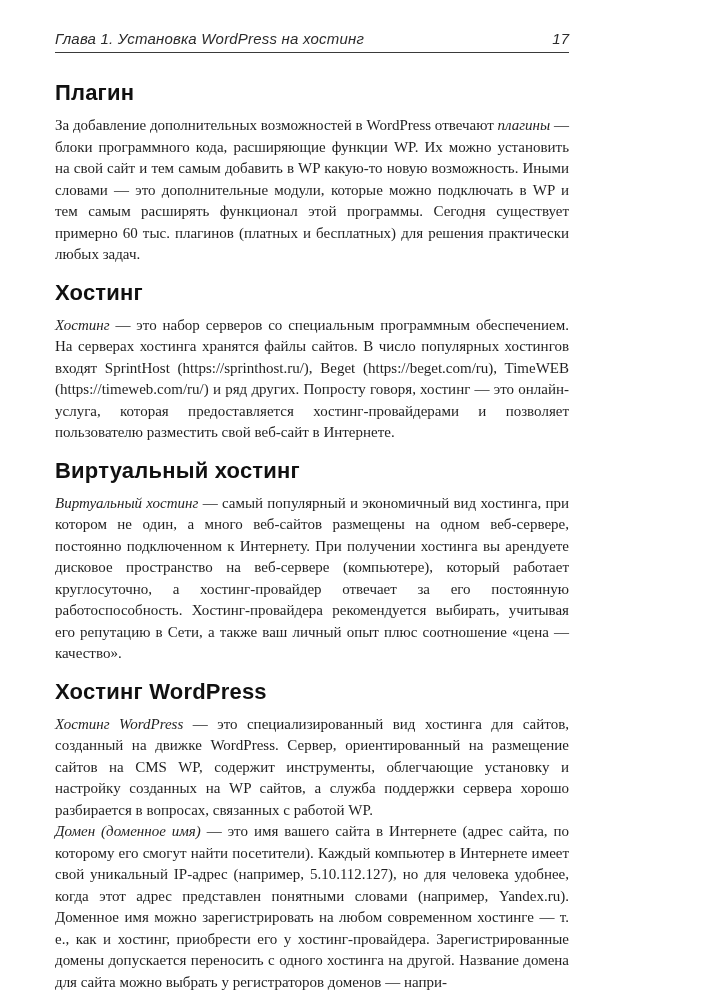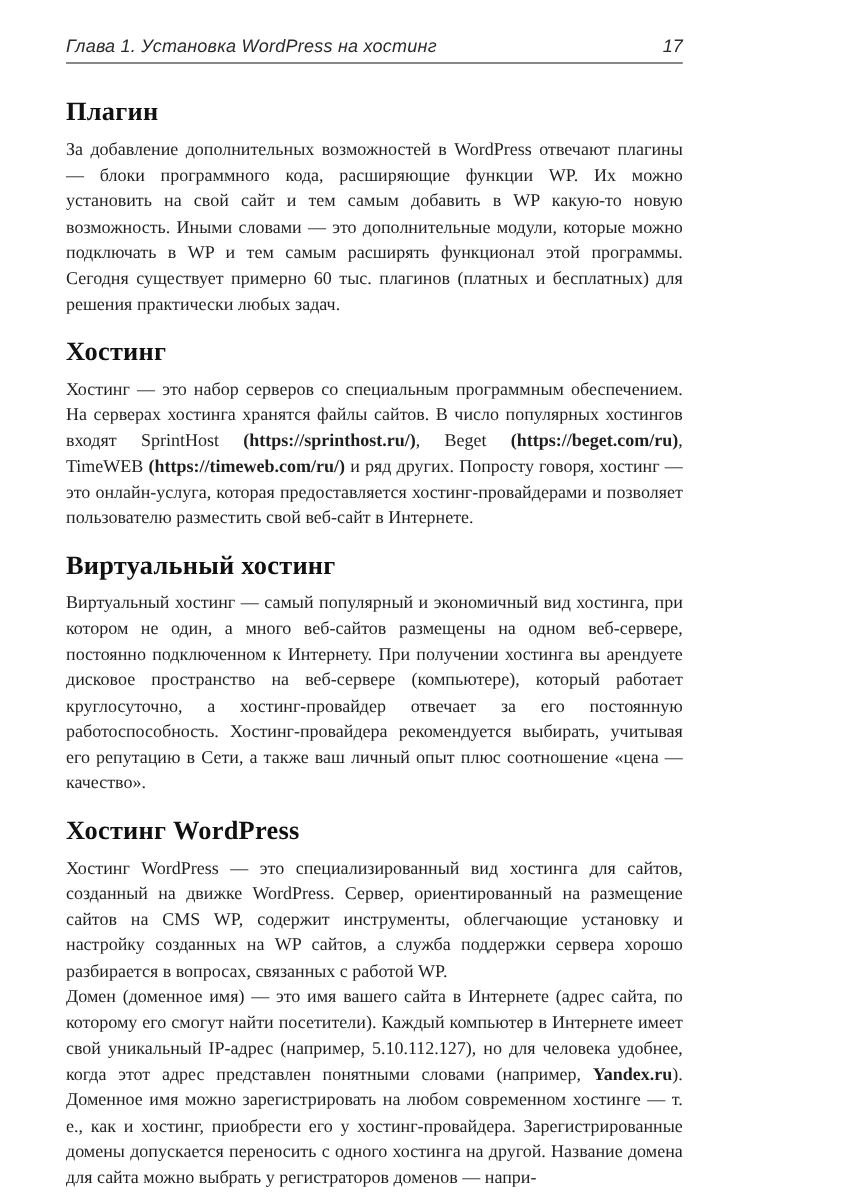--- a/index.html
+++ b/index.html
@@ -41,31 +41,31 @@
   }
   p.body-par {
     font-family: "Liberation Serif", serif;
     font-size: 15px;
     line-height: 21.5px;
     text-align: justify;
     margin: 0;
     color: #1f1f1f;
   }
   h2.section-heading {
-    font-family: Liberation Serif, serif;
+    font-family: Liberation Sans, sans-serif;
     font-size: 22px;
     line-height: 24px;
     font-weight: bold;
     color: #111111;
     margin: 15px 0 10px 0;
     letter-spacing: 0.2px;
   }
   .seg-normal { font-style: normal; font-weight: normal; }
-  .seg-italic { }
-  .seg-bold   { font-weight: bold; }
+  .seg-italic { font-style: italic; }
+  .seg-bold   { font-weight: normal; }
 </style>
 </head>
 <body>
 
 <div class="page">
   <header class="running-head">
     <span class="chapter">Глава 1. Установка WordPress на хостинг</span>
     <span class="folio">17</span>
   </header>
   <main>

